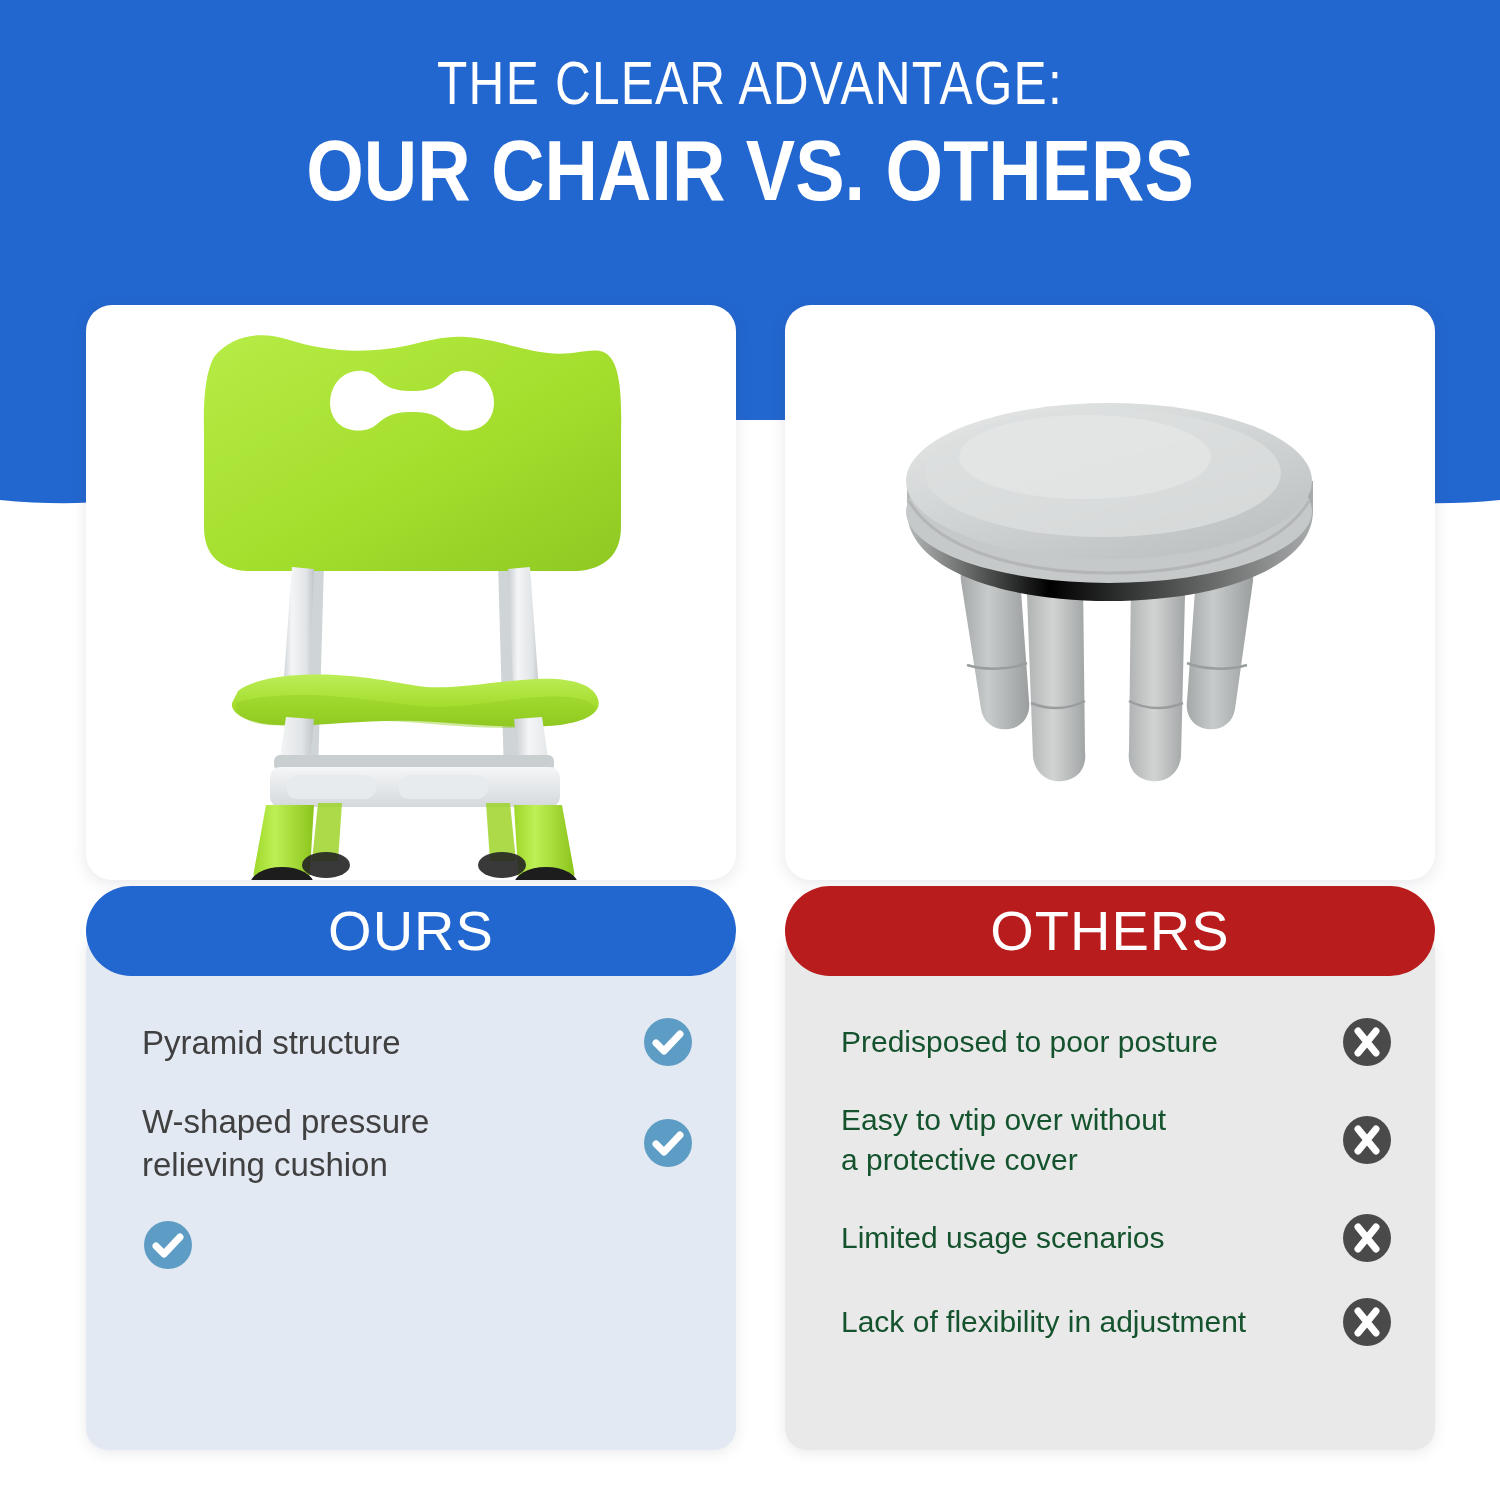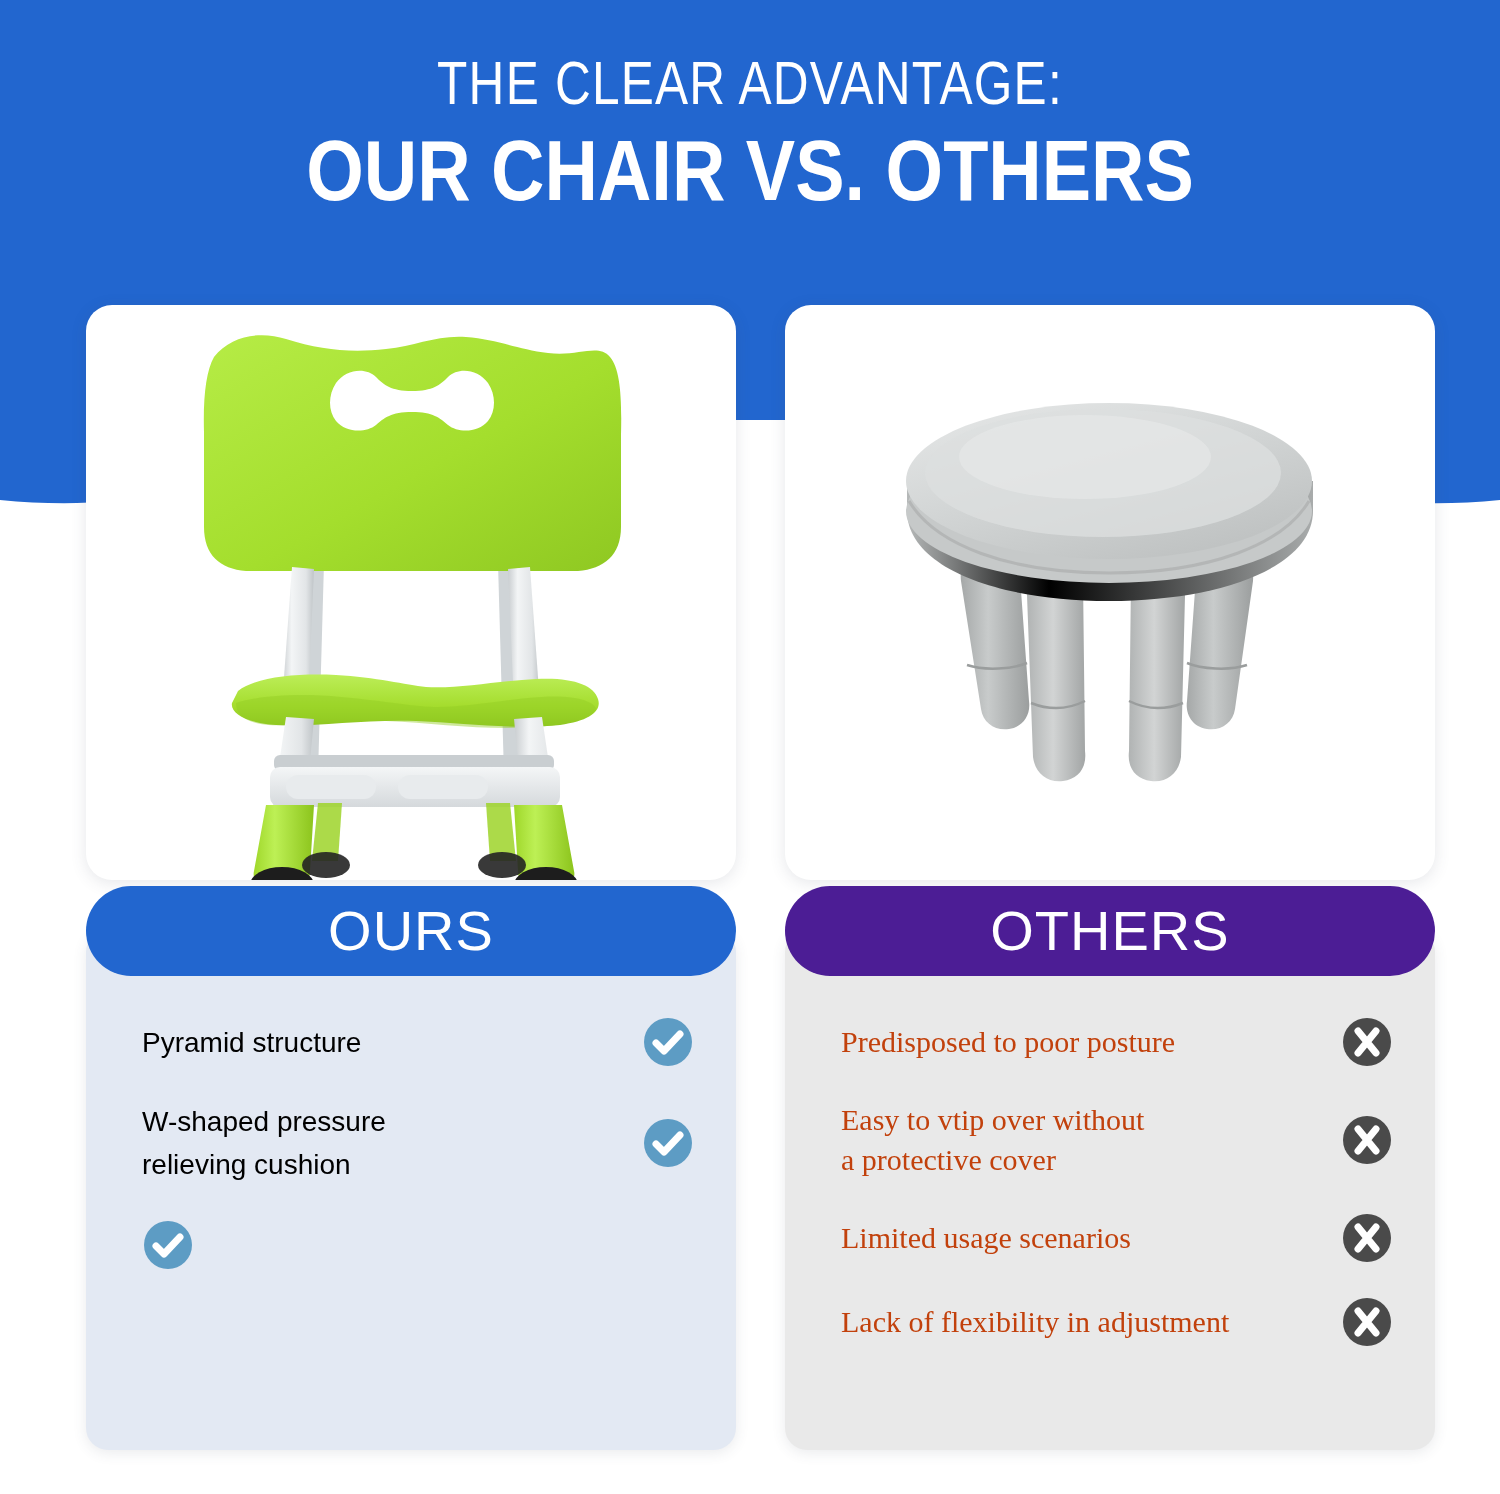--- a/index.html
+++ b/index.html
@@ -57,21 +57,21 @@
 
   .banner {
     position: relative;
     margin-top: 6px;
     height: 90px;
     border-radius: 46px;
     display: flex; align-items: center; justify-content: center;
     z-index: 4;
   }
   .banner-ours   { background: #2266cf; }
-  .banner-others { background: #4c1d95; }
+  .banner-others { background: #b91c1c; }
   .banner-label {
     color: #ffffff; font-size: 56px; font-weight: 400;
     letter-spacing: 1px; line-height: 56px;
   }
 
   .feature-panel {
     position: relative;
     margin-top: -46px;
     padding: 70px 34px 40px 34px;
     border-radius: 22px;
@@ -83,24 +83,24 @@
   .panel-others { background: #e9e9e9; }
 
   .feat-list { display: flex; flex-direction: column; }
   .feat-row {
     display: flex; align-items: center; justify-content: space-between;
     min-height: 62px; padding: 16px 8px 16px 22px;
     gap: 18px;
   }
   .feat-row.two-line { min-height: 86px; }
   .feat-text {
-    color: #000000; font-size: 28px; line-height: 43px;
+    color: #404040; font-size: 33px; line-height: 43px;
     font-weight: 400; white-space: pre-line;
   }
-  .feat-text-right { color: #c2410c; font-size: 30px; line-height: 40px; font-family: Liberation Serif, serif; }
+  .feat-text-right { color: #14532d; font-size: 30px; line-height: 40px; }
 
   .mark { flex: 0 0 auto; width: 52px; height: 52px; }
   .mark svg { display: block; width: 52px; height: 52px; }
 </style>
 </head>
 <body>
 
 <div class="page">
 
   <div class="hero">

